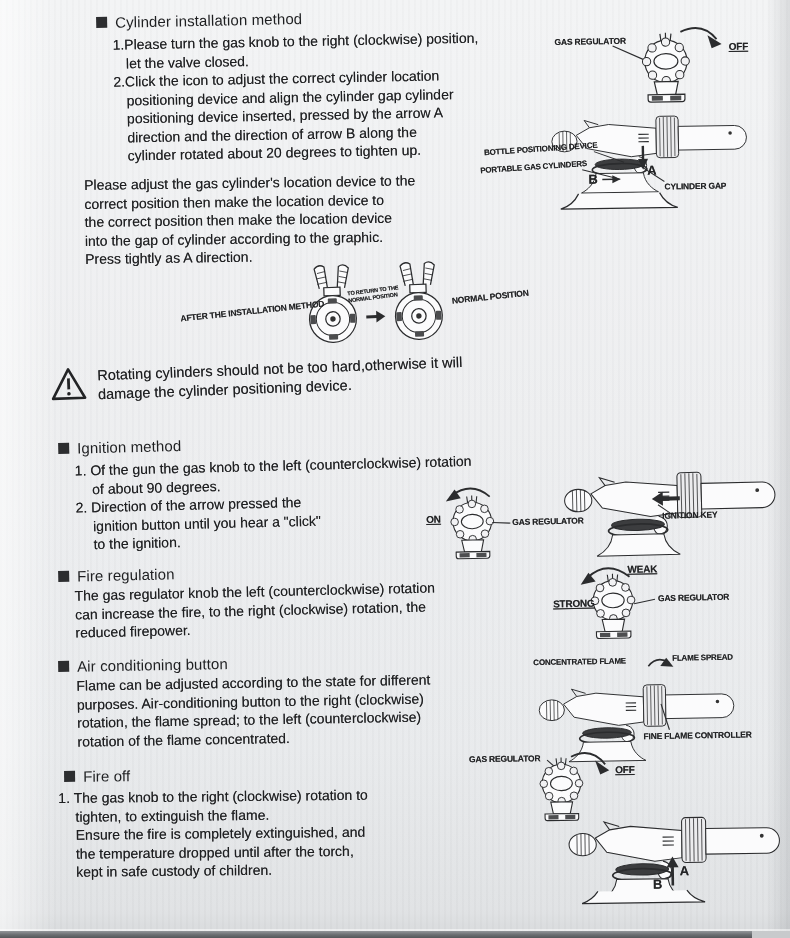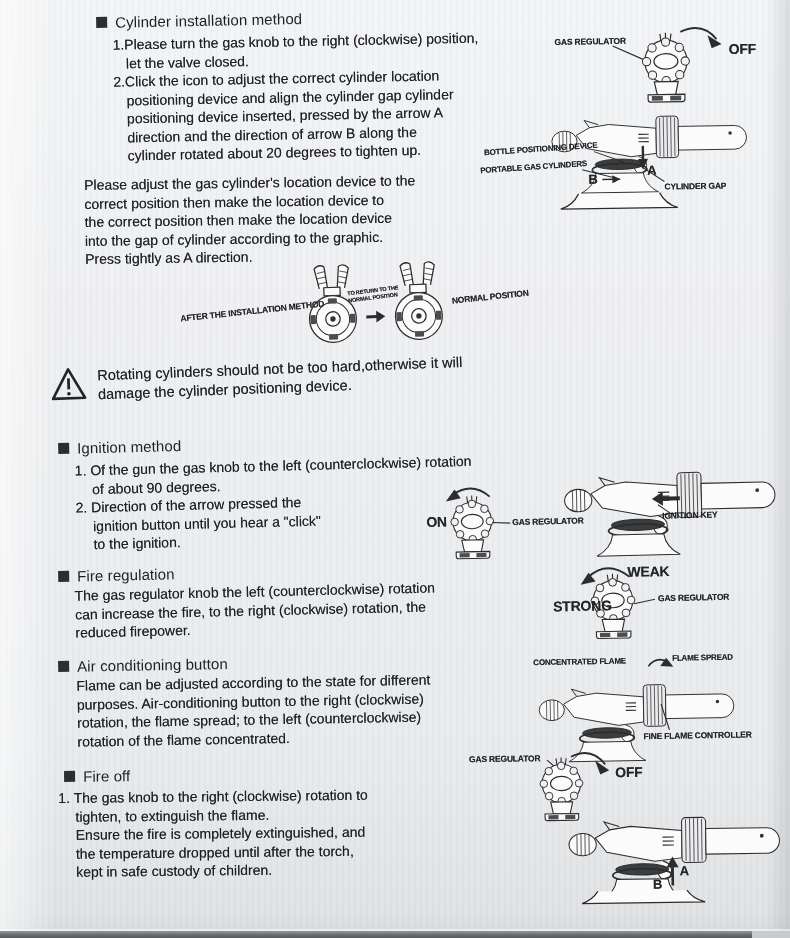--- a/index.html
+++ b/index.html
@@ -16,21 +16,21 @@
   .sec{position:absolute;}
   .h{display:flex;align-items:center;font-size:15px;letter-spacing:.1px;}
   .sq{display:inline-block;width:11px;height:11px;background:#2c2d2f;margin-right:8px;flex:0 0 auto;}
   .body-txt{font-size:14px;line-height:18.5px;white-space:pre-line;
     text-shadow:0 0 .5px rgba(20,20,22,.65);}
   .li{padding-left:13px;text-indent:-13px;}
   .li2{padding-left:17px;text-indent:-17px;}
   .items{margin-top:5px;margin-left:16px;}
   .dlb{position:absolute;font-size:8.5px;font-weight:bold;letter-spacing:-.2px;
     white-space:nowrap;color:#232426;text-shadow:0 0 .4px rgba(0,0,0,.5);}
-  .state{font-size:14px;}
+  .state{font-size:10px;text-decoration:underline;}
   .ab{font-size:13px;font-weight:bold;letter-spacing:0;}
   .tiny{font-size:5.6px;font-weight:bold;line-height:6.5px;white-space:pre-line;letter-spacing:-.2px;}
   svg{display:block;}
   .band{position:absolute;bottom:0;left:0;height:7px;width:752px;
     background:linear-gradient(180deg,#93969a 0%,#6a6d70 55%,#55585b 100%);}
   .band2{position:absolute;bottom:0;left:752px;height:7px;right:0;background:#c8cacc;}
   .bandline{position:absolute;bottom:7px;left:0;width:100%;height:2px;background:rgba(255,255,255,.5);}
 </style>
 </head>
 <body>

